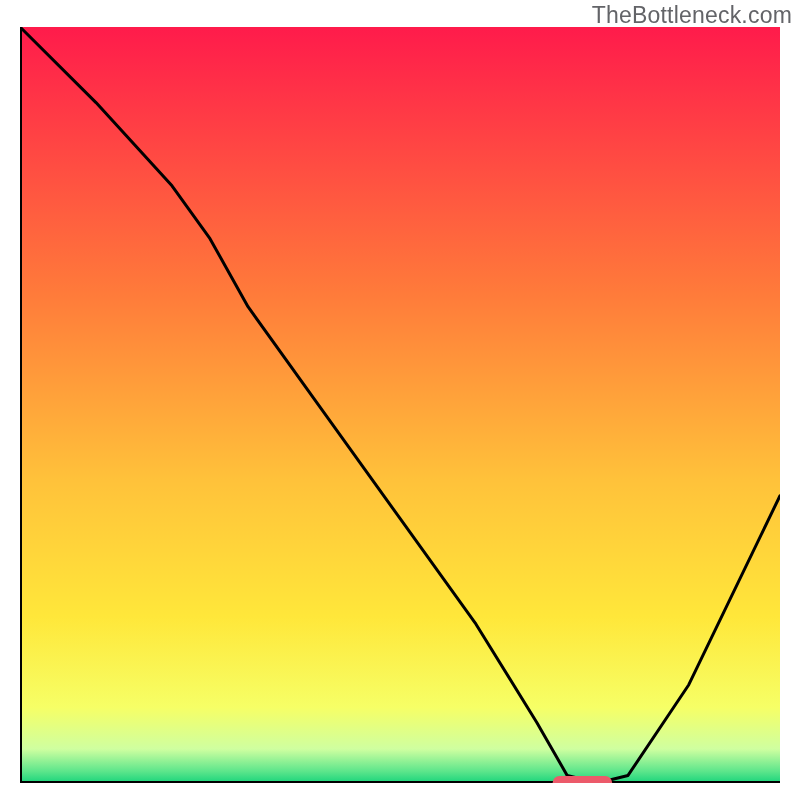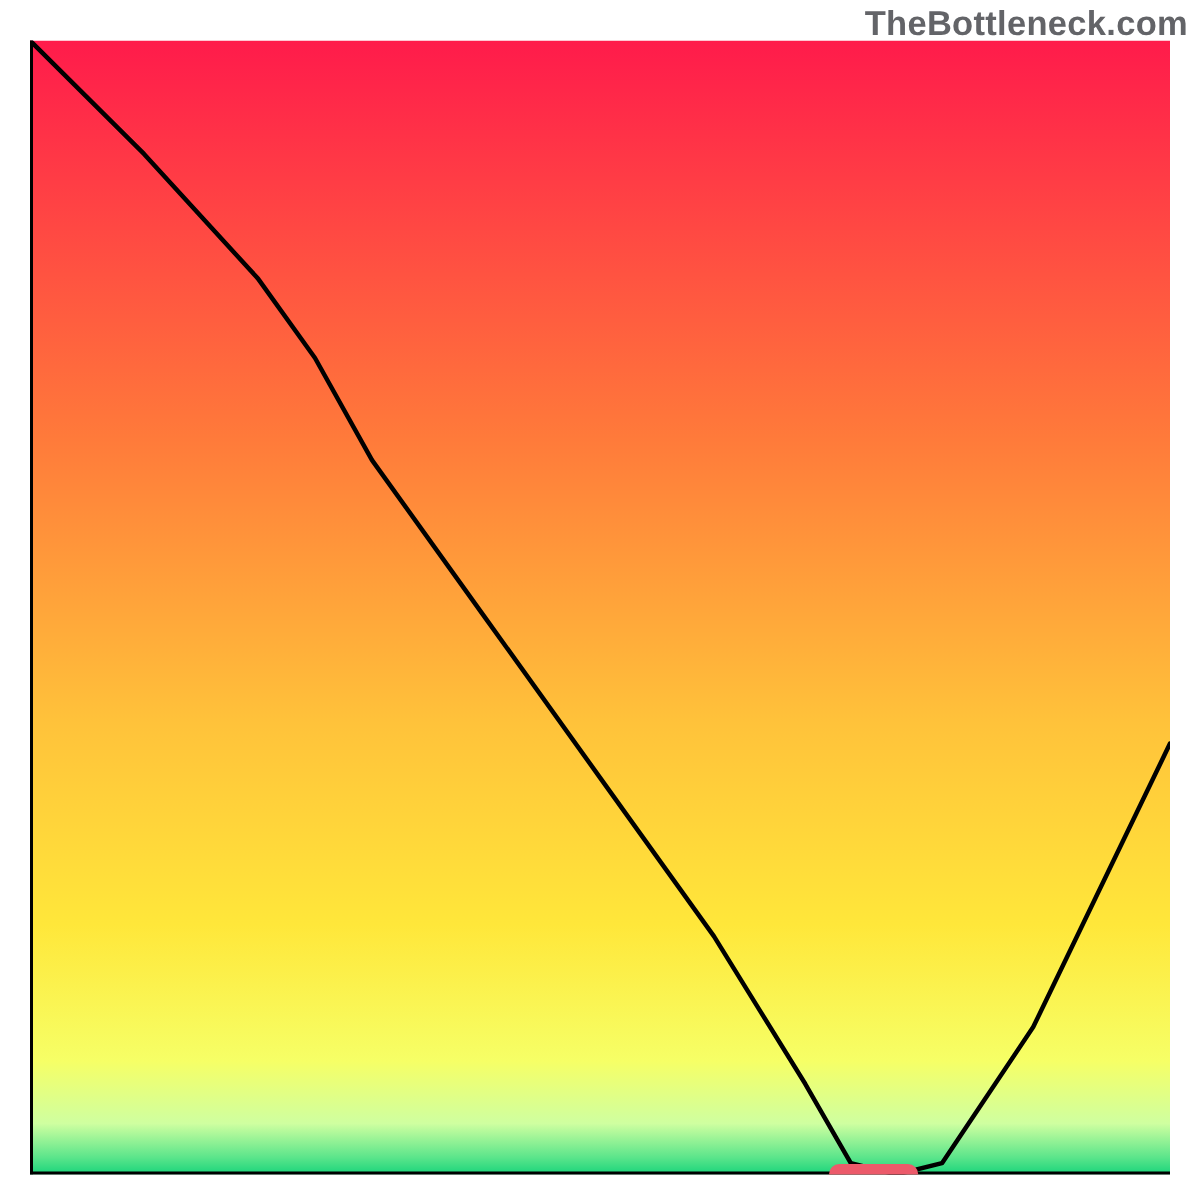--- a/index.html
+++ b/index.html
@@ -47,21 +47,21 @@
     fill: none;
     stroke: #ec5a6a;
     stroke-width: 14;
     stroke-linecap: round;
   }
   .watermark {
     position: absolute;
     top: 2px;
     right: 8px;
     font-size: 23px;
-    font-weight: 700;
+    font-weight: 400;
     color: #636468;
     letter-spacing: 0.2px;
   }
 </style>
 </head>
 <body>
 
 <div class="frame">
 
   <div class="watermark">TheBottleneck.com</div>

